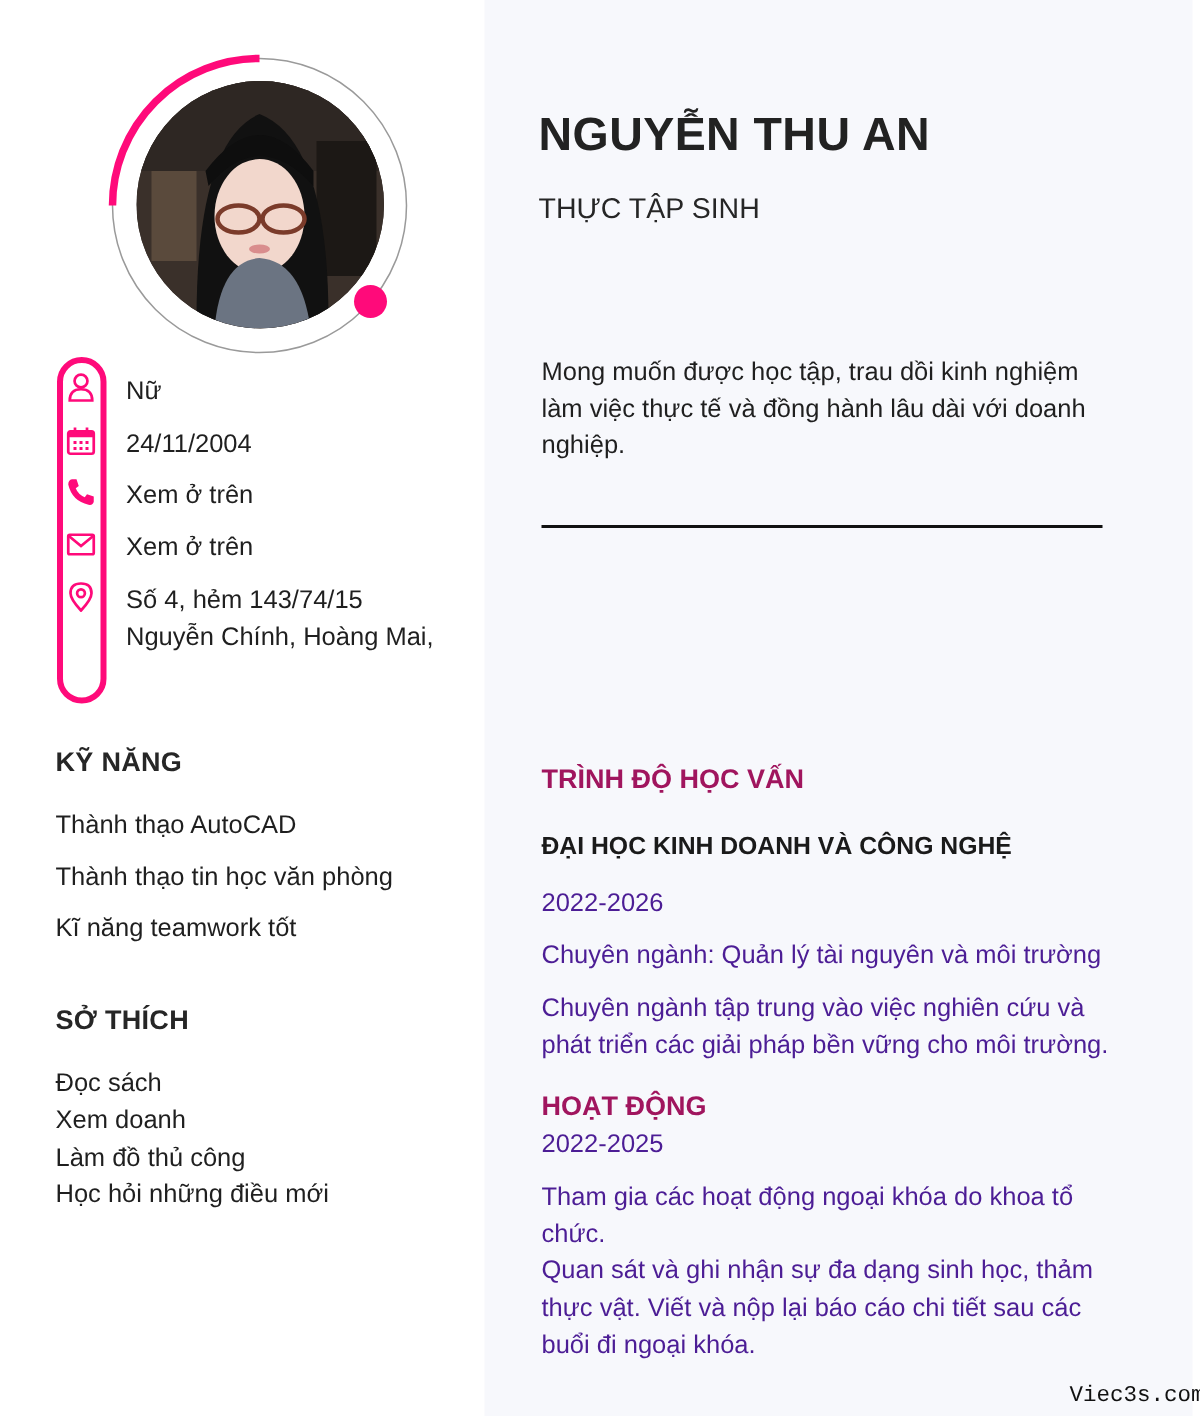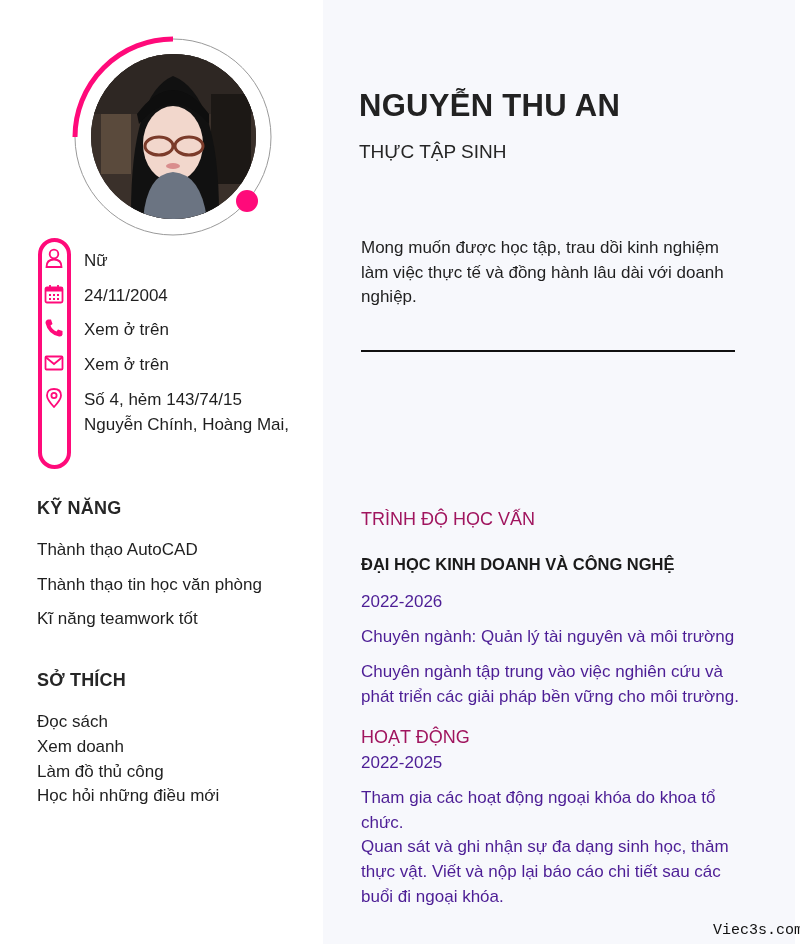--- a/index.html
+++ b/index.html
@@ -17,26 +17,26 @@
 
     
     .pill { position: absolute; left: 38px; top: 238px; width: 33px; height: 231px; border: 4px solid #ff0a7a; border-radius: 17px; }
     .contact-icon { position: absolute; left: 44px; width: 20px; height: 20px; }
     .contact-text { position: absolute; left: 84px; font-size: 17px; line-height: 25px; color: #1f1f1f; width: 220px; }
 
     .sec-title-left { position: absolute; left: 37px; font-size: 18px; font-weight: bold; color: #262626; letter-spacing: 0.2px; }
     .skill { position: absolute; left: 37px; font-size: 17px; color: #1f1f1f; }
     .hobby { position: absolute; left: 37px; font-size: 17px; line-height: 24.7px; color: #1f1f1f; }
 
-    .name { position: absolute; left: 359px; top: 88px; font-size: 31px; font-weight: bold; color: #222222; letter-spacing: 0.3px; }
-    .role { position: absolute; left: 359px; top: 129px; font-size: 19px; color: #262626; margin-top: 12px; }
+    .name { position: absolute; left: 359px; top: 72px; font-size: 31px; font-weight: bold; color: #222222; letter-spacing: 0.3px; }
+    .role { position: absolute; left: 359px; top: 129px; font-size: 19px; color: #262626; }
     .objective { position: absolute; left: 361px; top: 236px; width: 380px; font-size: 17px; line-height: 24.7px; color: #1f1f1f; }
     .divider { position: absolute; left: 361px; top: 350px; width: 374px; height: 2px; background: #111111; }
 
-    .sec-title-right { position: absolute; left: 361px; font-size: 18px; font-weight: normal; color: #a0155e; }
+    .sec-title-right { position: absolute; left: 361px; font-size: 18px; font-weight: bold; color: #a0155e; }
     .school { position: absolute; left: 361px; top: 555px; font-size: 16.5px; font-weight: bold; color: #1a1a1a; }
     .rtext { position: absolute; left: 361px; font-size: 17px; line-height: 24.7px; color: #4c1d95; width: 390px; }
 
     .watermark { position: absolute; left: 713px; top: 922px; font-family: "Liberation Mono", "DejaVu Sans Mono", monospace; font-size: 15px; color: #111111; }
   </style>
 </head>
 <body>
 
 <div class="left"></div>
 <div class="right"></div>

